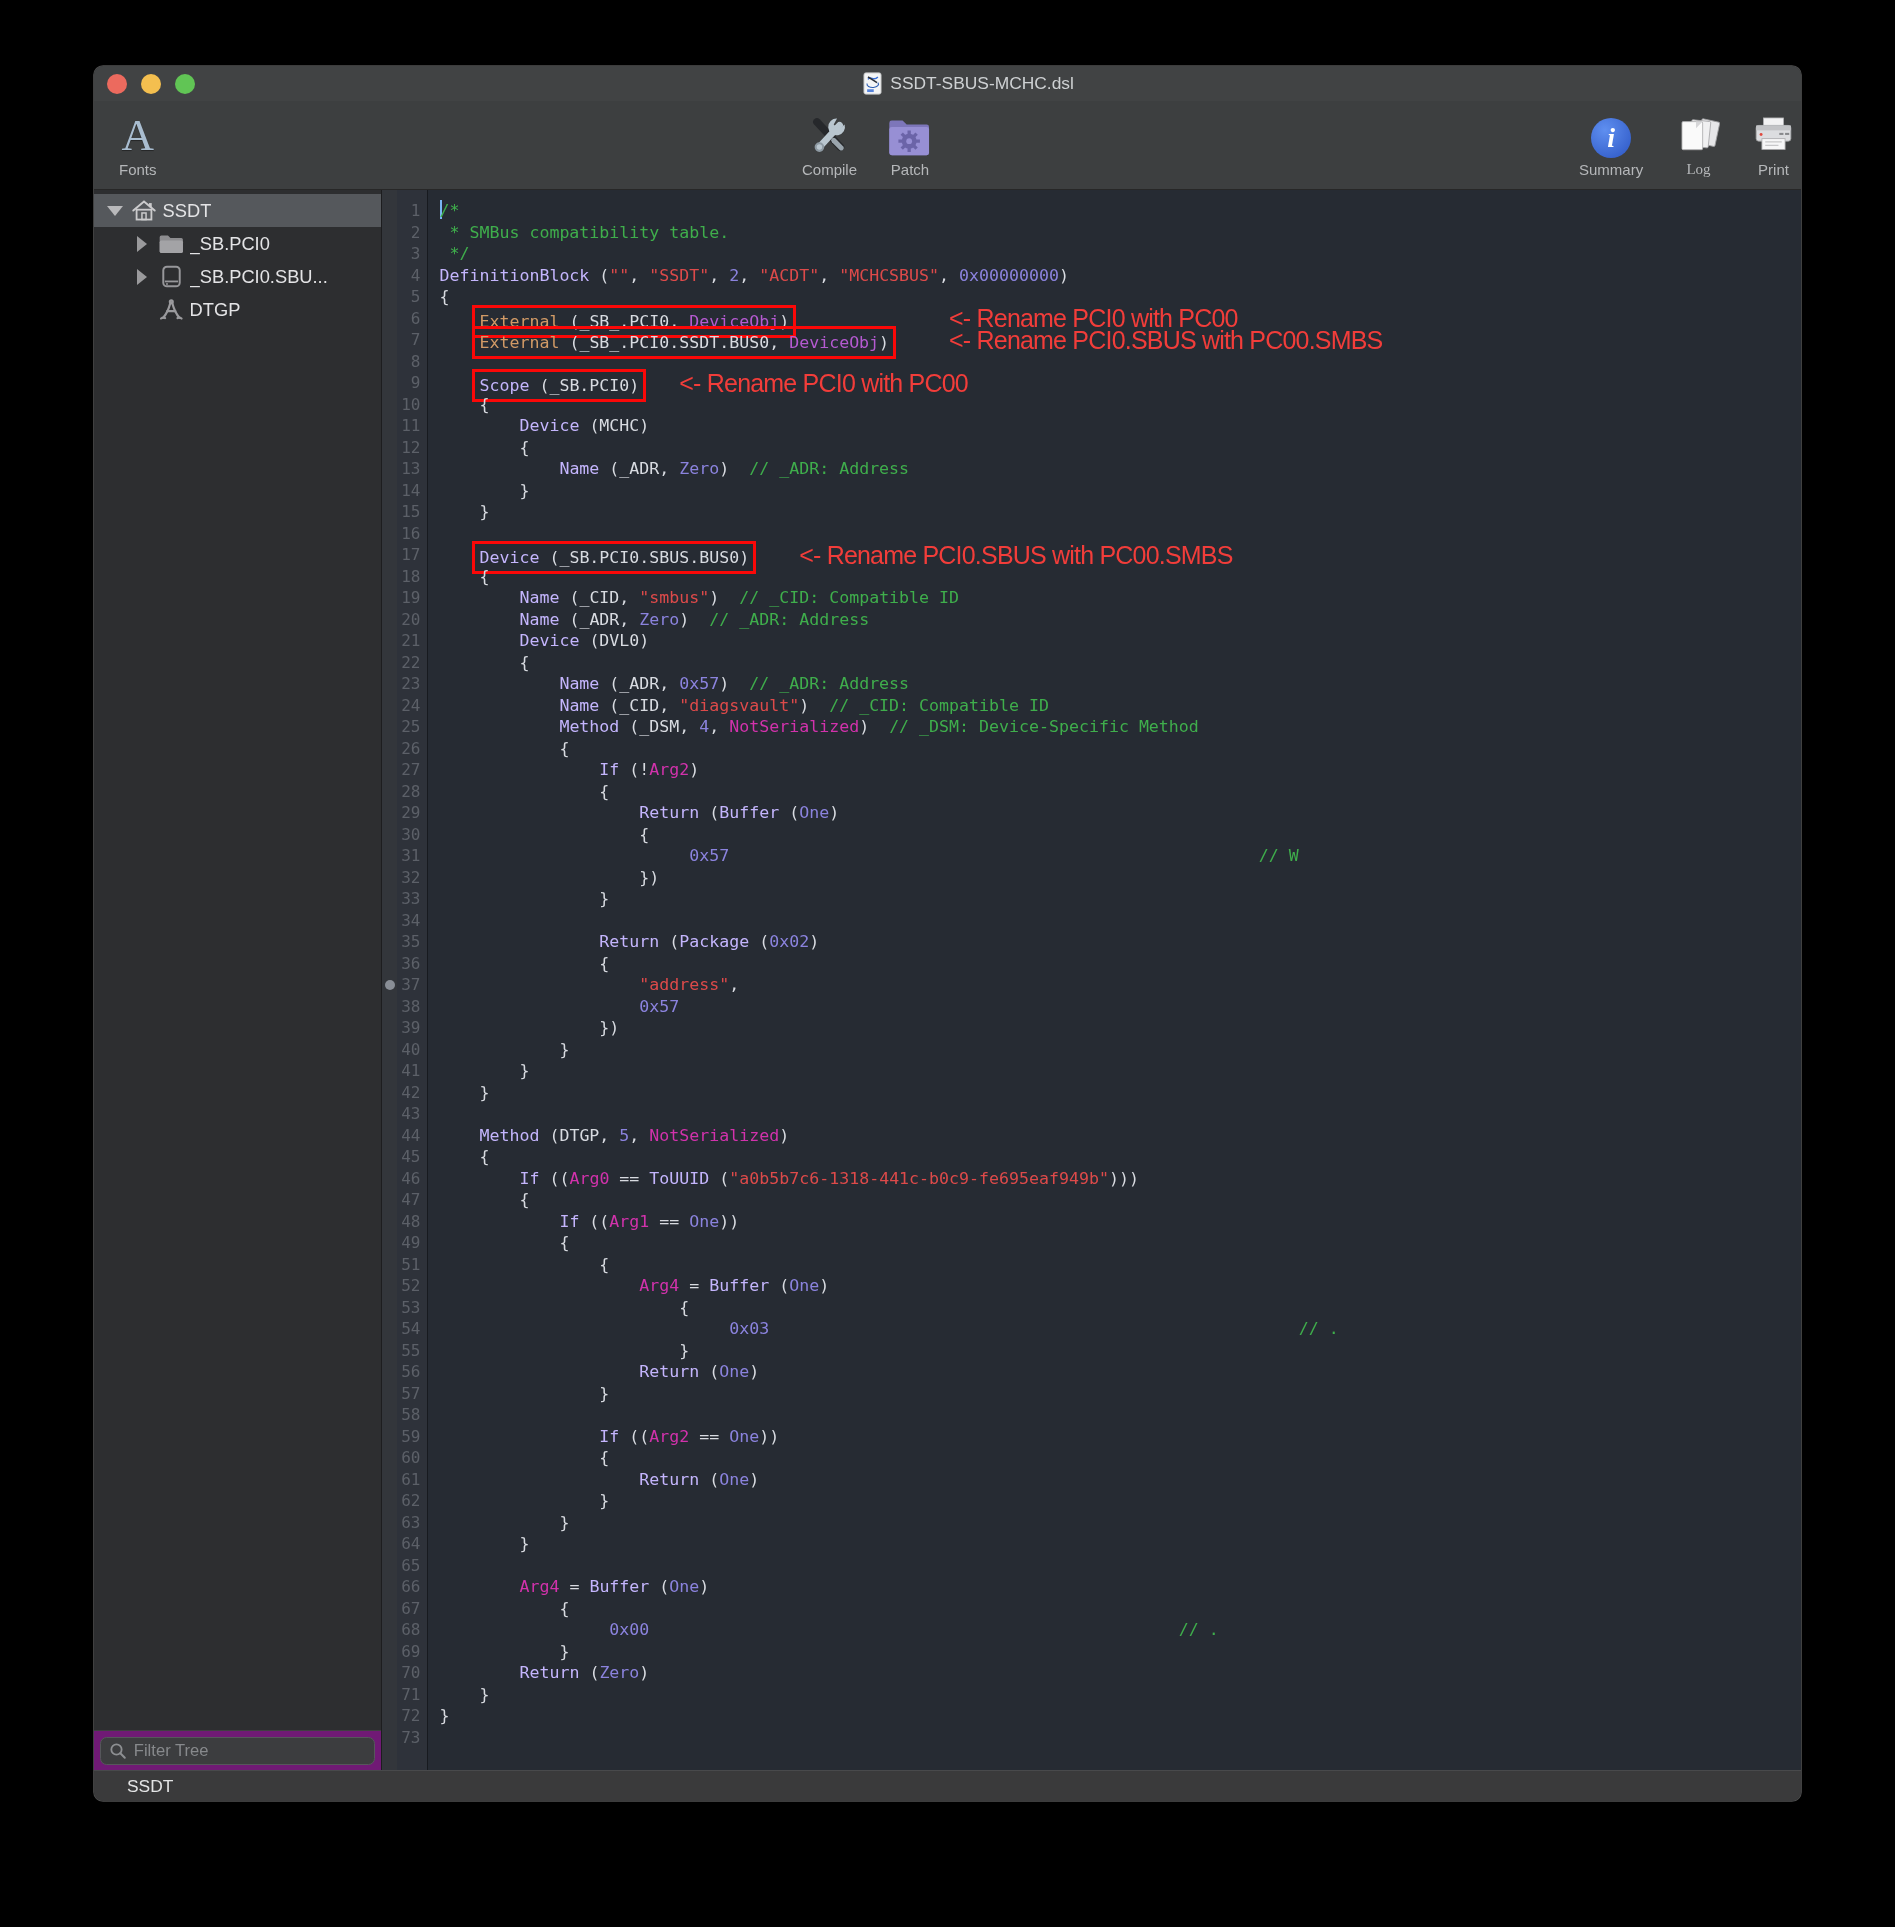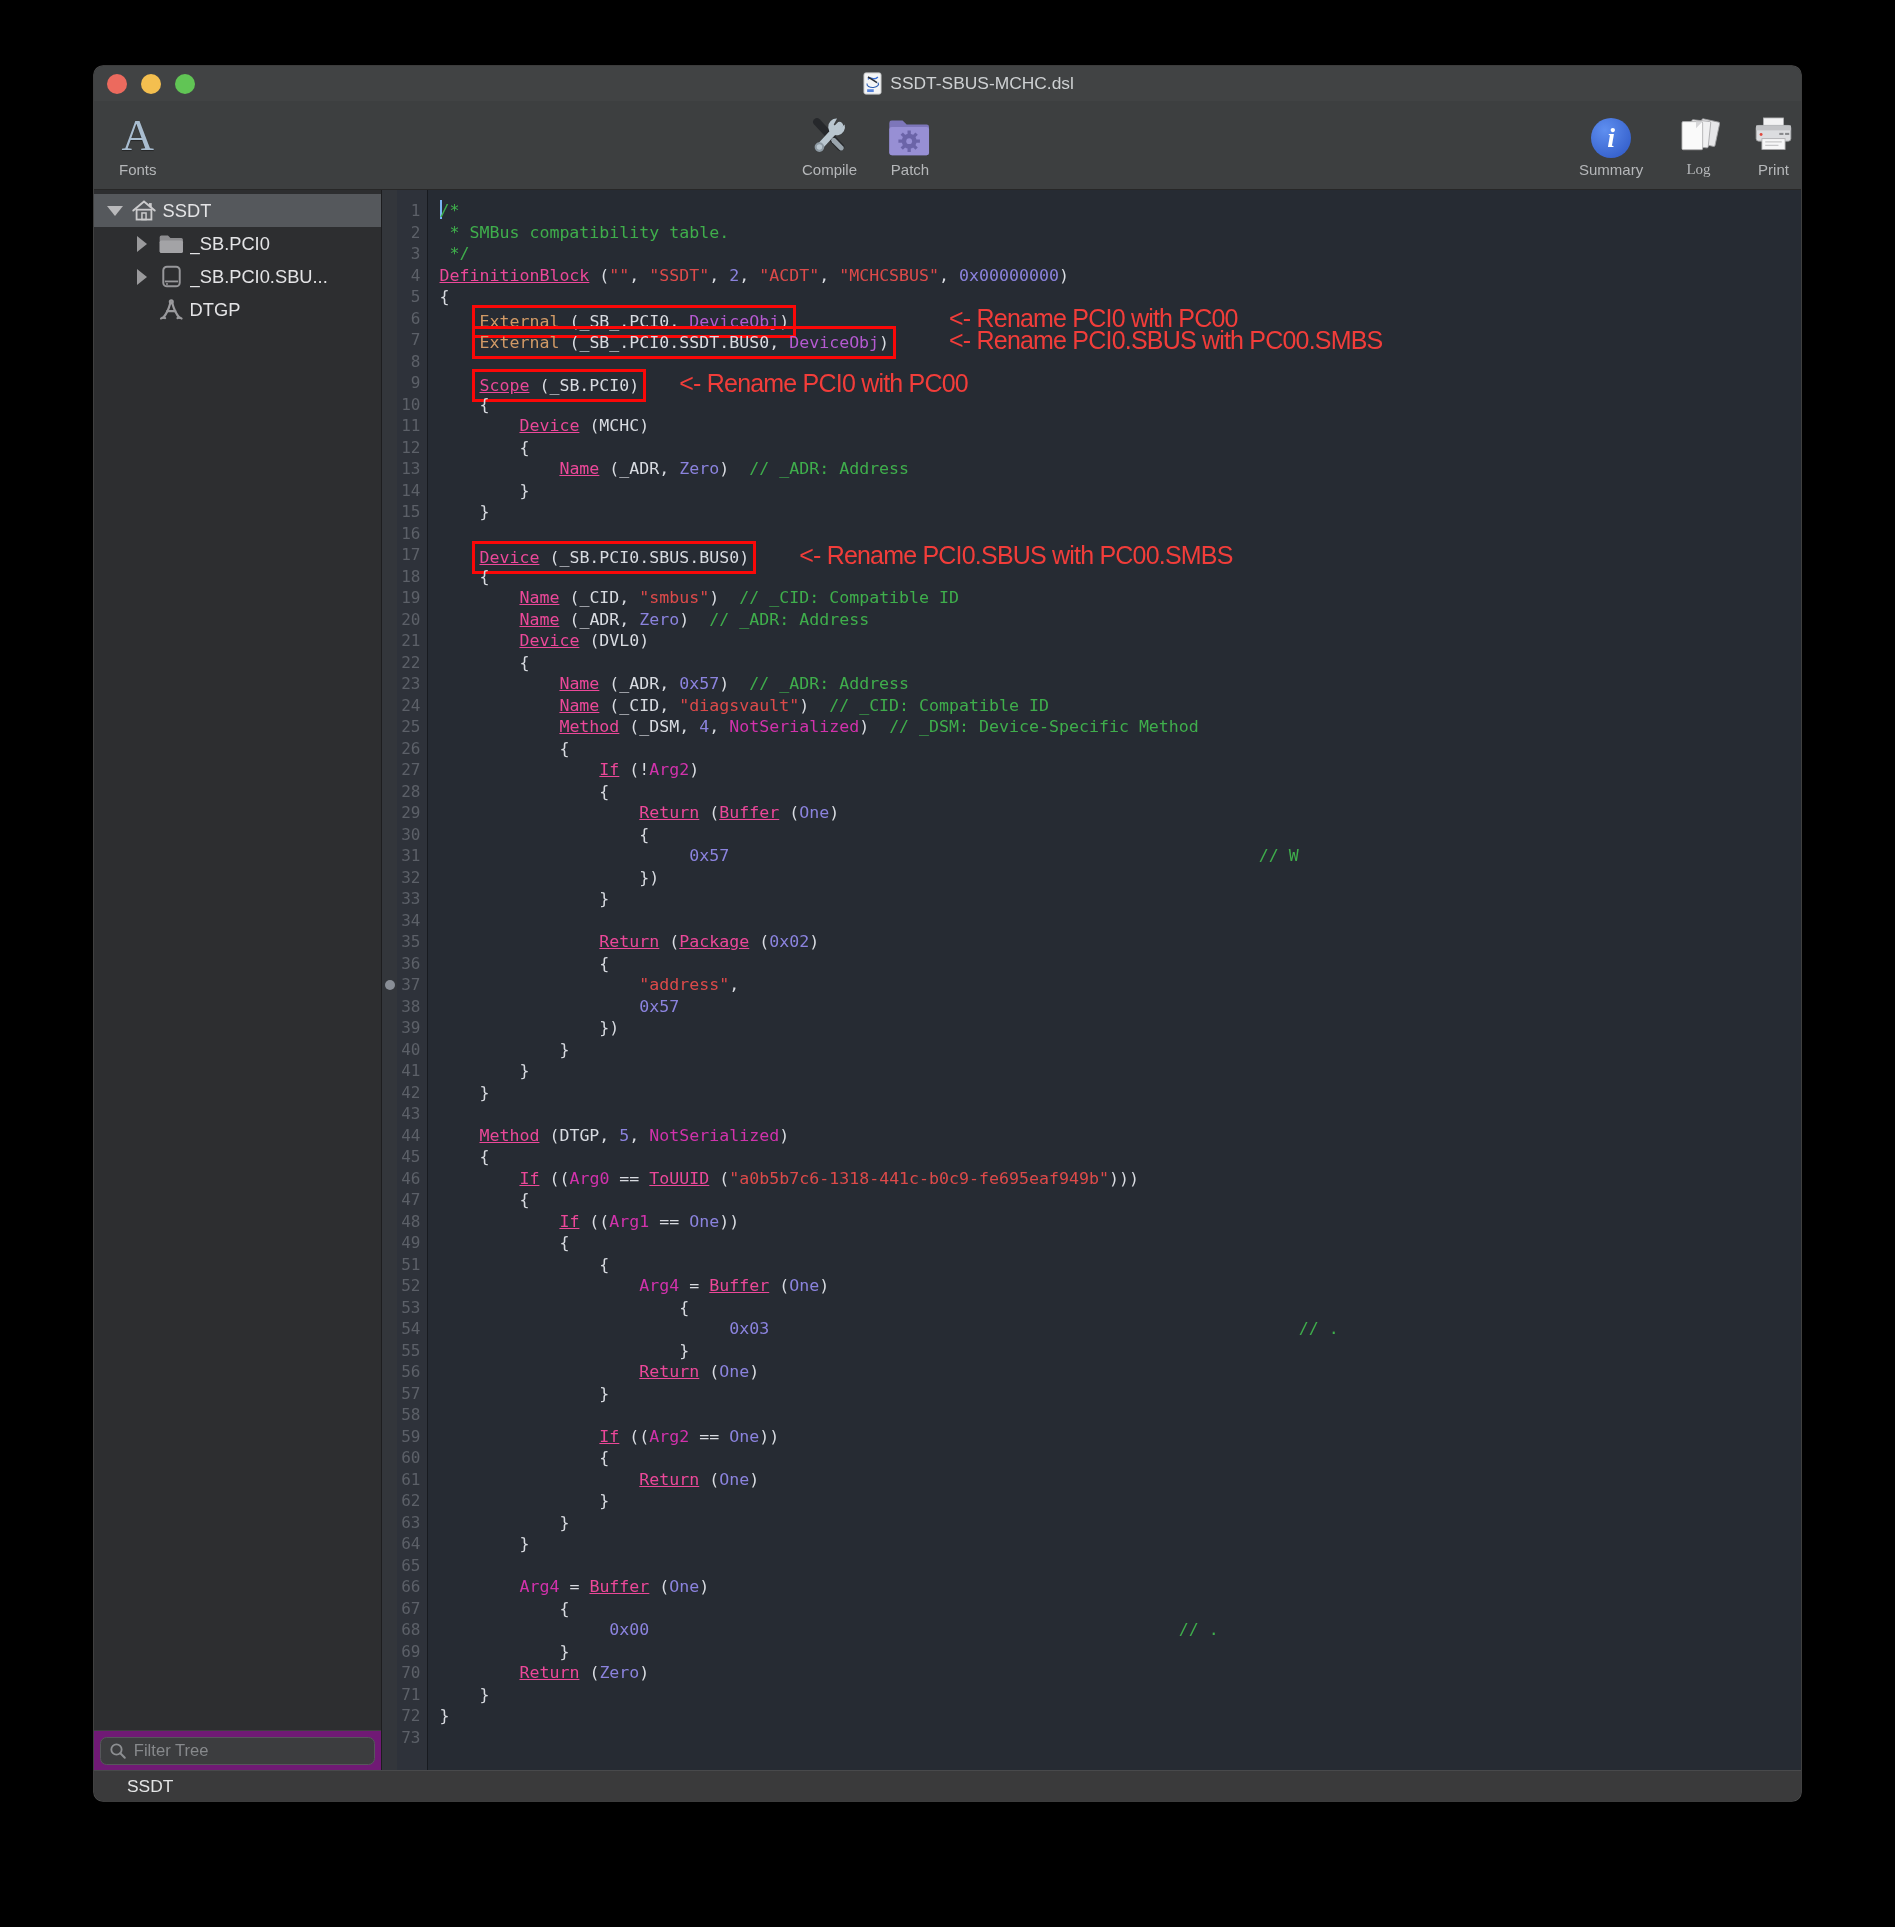--- a/index.html
+++ b/index.html
@@ -52,21 +52,21 @@
     font-family:"DejaVu Sans Mono","Liberation Mono",monospace;font-size:16.6px;}
   .markerstrip{position:absolute;left:0;top:0;bottom:0;width:15px;background:#33363b;}
   .gutterbg{position:absolute;left:15px;top:0;bottom:0;width:30px;background:#2e323a;border-right:0.8px solid #171a1f;}
   .codewrap{position:absolute;left:0;top:0;right:0;padding-top:10px;}
   .ln{height:21.5px;display:flex;white-space:pre;}
   .no{width:45px;flex:none;box-sizing:border-box;text-align:right;padding-right:6.6px;color:#5c6068;font-size:16px;line-height:21.5px;position:relative;}
   .cd{flex:1;line-height:21.5px;padding-left:12.5px;color:#d8dbe1;}
   .dot{position:absolute;left:2.5px;top:50%;transform:translateY(-50%);width:10px;height:10px;border-radius:50%;background:#898e96;}
   .caret{display:inline-block;width:2.5px;height:18.3px;background:#79b6f2;vertical-align:-2.5px;margin-right:-2.5px;}
   .tk-cm{color:#3fae4c;}
-  .tk-kw{color:#ec4899;text-decoration:underline;}
+  .tk-kw{color:#c4b5fd;}
   .tk-ext{color:#d19a66;}
   .tk-typ{color:#b55ad1;}
   .tk-str{color:#dd4a4a;}
   .tk-num{color:#8b83de;}
   .tk-mg{color:#d232ac;}
   .tk-pn{color:#d8dbe1;}
   .rb{outline:3.3px solid #fb0808;outline-offset:4.2px;}
   .tk-ann{font-family:"Liberation Sans",sans-serif;font-size:25px;color:#f23d3a;letter-spacing:-0.8px;position:relative;top:0.8px;}
   
   .statusbar{height:30px;flex:none;background:#3a3a3b;border-top:0.8px solid #48494b;display:flex;align-items:center;padding-left:33px;color:#e3e4e5;font-size:17.4px;}

